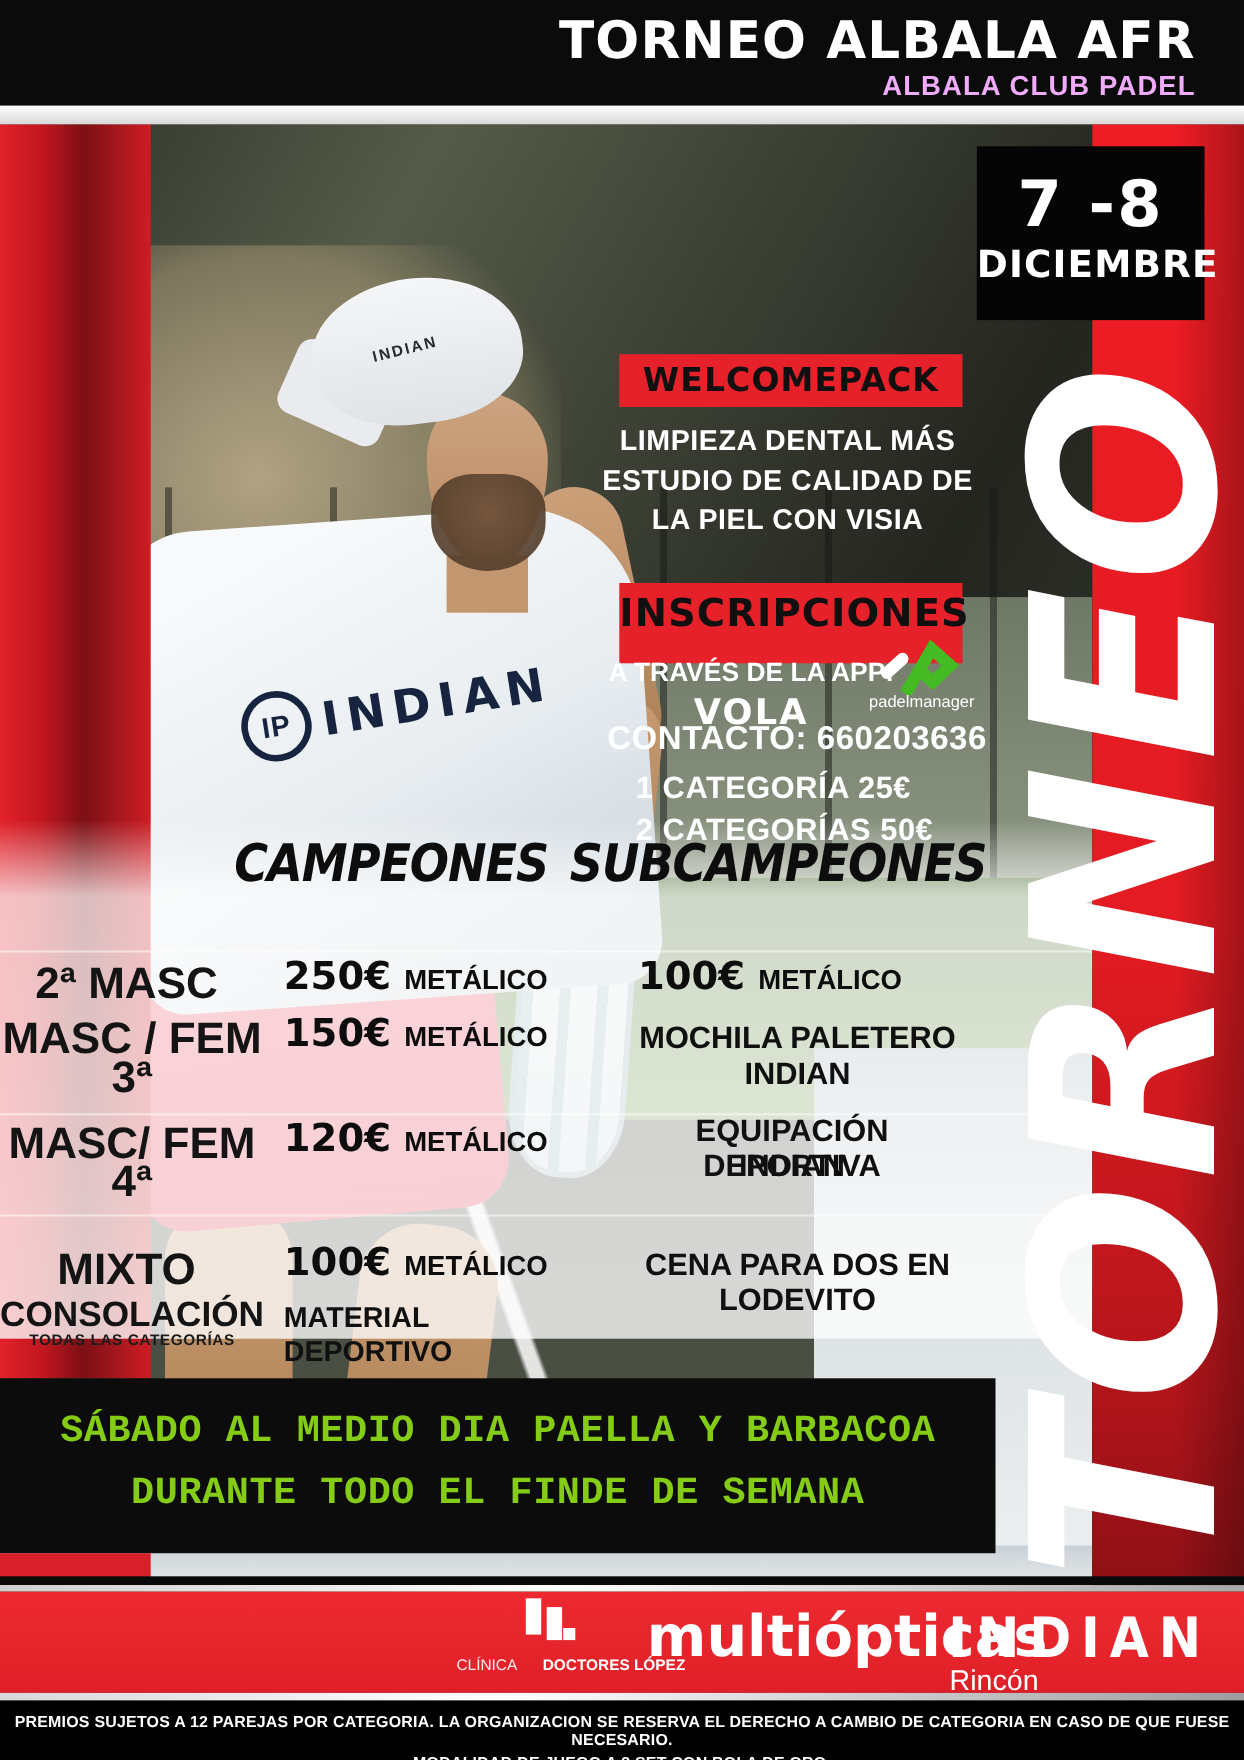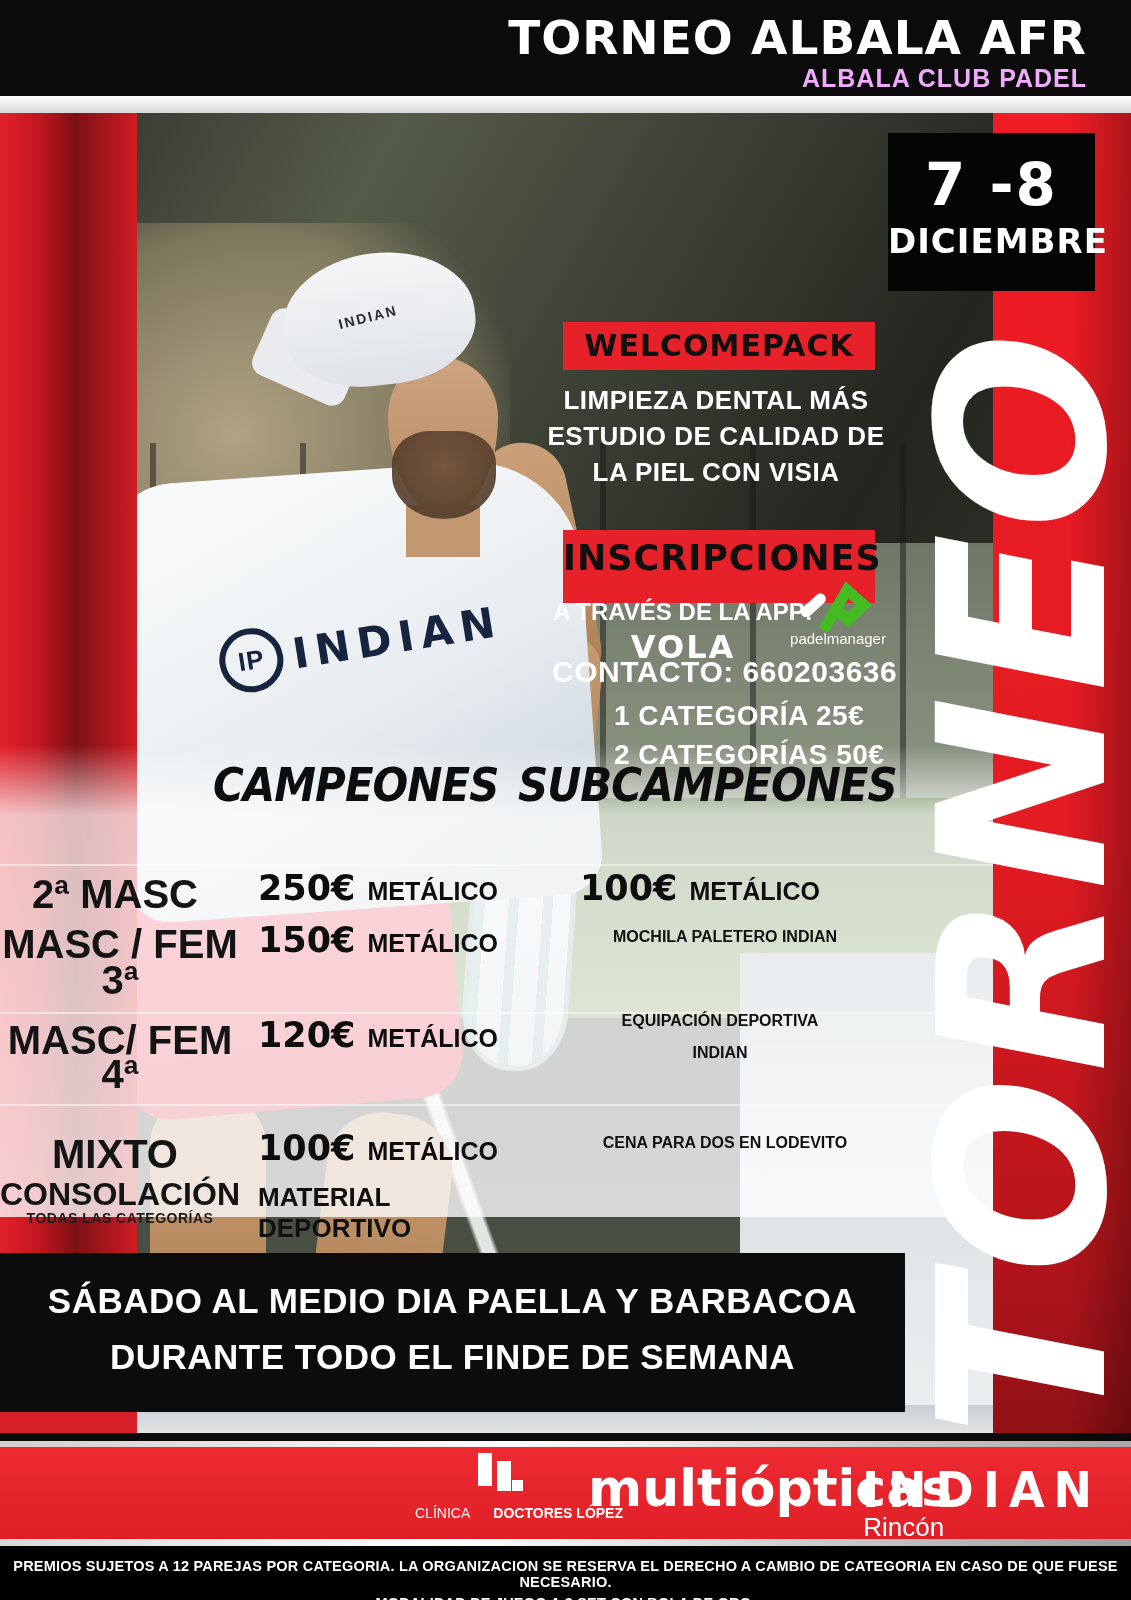--- a/index.html
+++ b/index.html
@@ -92,35 +92,35 @@
   .wp-banner{left:563px;top:322px;width:312px;height:48px;font-size:30px;line-height:48px;letter-spacing:1px;}
   .wp-text{left:540px;top:382px;width:352px;z-index:7;color:#fff;font-weight:bold;font-size:26px;line-height:36px;
         text-align:center;letter-spacing:.5px;}
   .ins-banner{left:563px;top:530px;width:312px;height:73px;font-size:35px;line-height:57px;letter-spacing:1px;}
   .ins-app-label{left:550px;top:598px;width:266px;z-index:7;color:#fff;font-weight:bold;font-size:24px;text-align:center;}
   .ins-app-name{left:550px;top:628px;width:266px;z-index:7;color:#fff;font-weight:bold;font-size:32px;text-align:center;
         letter-spacing:2px;font-family:"DejaVu Sans",sans-serif;}
   .pm-logo{left:800px;top:576px;z-index:7;}
   .pm-text{left:778px;top:630px;width:120px;z-index:7;color:#fff;font-size:15px;text-align:center;}
   .ins-contact{left:552px;top:655px;z-index:7;color:#fff;font-weight:bold;font-size:30px;letter-spacing:.5px;}
-  .ins-cat{left:578px;top:700px;z-index:7;color:#fff;font-weight:bold;font-size:28px;letter-spacing:.5px;margin-left:36px;}
+  .ins-cat{left:578px;top:700px;z-index:7;color:#fff;font-weight:bold;font-size:28px;letter-spacing:.5px;}
   .ins-cat2{top:739px;}
 
   
   .pz-head{z-index:7;color:#0d0d0d;font-family:"DejaVu Sans",sans-serif;font-weight:bold;font-style:italic;
         font-size:42px;letter-spacing:-1px;text-align:center;transform:scaleY(1.12);}
   .pz-cat{z-index:7;color:#141414;font-weight:bold;font-size:40px;text-align:center;}
   .pz-cat-small{z-index:7;color:#1c1c1c;font-weight:bold;font-size:14px;text-align:center;letter-spacing:.5px;}
   .pz-val{z-index:7;color:#0d0d0d;display:flex;align-items:baseline;gap:12px;}
   .pz-val .v{font-size:35px;font-weight:bold;font-family:"DejaVu Sans",sans-serif;}
   .pz-val .n{font-size:25px;font-weight:bold;}
-  .pz-txt{z-index:7;color:#101010;font-weight:bold;font-size:16px;text-align:center;}
-
-  
-  .saturday{left:0;top:1253px;width:905px;height:159px;background:#0c0c0c;z-index:4;text-align:center;color:#ffffff;}
+  .pz-txt{z-index:7;color:#101010;font-weight:bold;font-size:28px;text-align:center;}
+
+  
+  .saturday{left:0;top:1253px;width:905px;height:159px;background:#0c0c0c;z-index:4;text-align:center;color:#84cc16;font-family:Liberation Mono, monospace;}
   .sat-line1{margin-top:28px;font-size:35px;font-weight:bold;letter-spacing:.5px;}
   .sat-line2{margin-top:16px;font-size:35px;font-weight:bold;letter-spacing:.5px;}
 
   
   .line-black{left:0;top:1433px;width:1131px;height:8px;background:#0a0a0a;z-index:6;}
   .silver-top{left:0;top:1441px;width:1131px;height:6px;z-index:6;
         background:linear-gradient(90deg,#cfcfcf,#ffffff 45%,#a8a8a8);}
   .footer-red{left:0;top:1447px;width:1131px;height:92px;z-index:6;
         background:linear-gradient(#ee2a31,#df1f27);color:#fff;}
   .silver-bot{left:0;top:1539px;width:1131px;height:7px;z-index:6;

